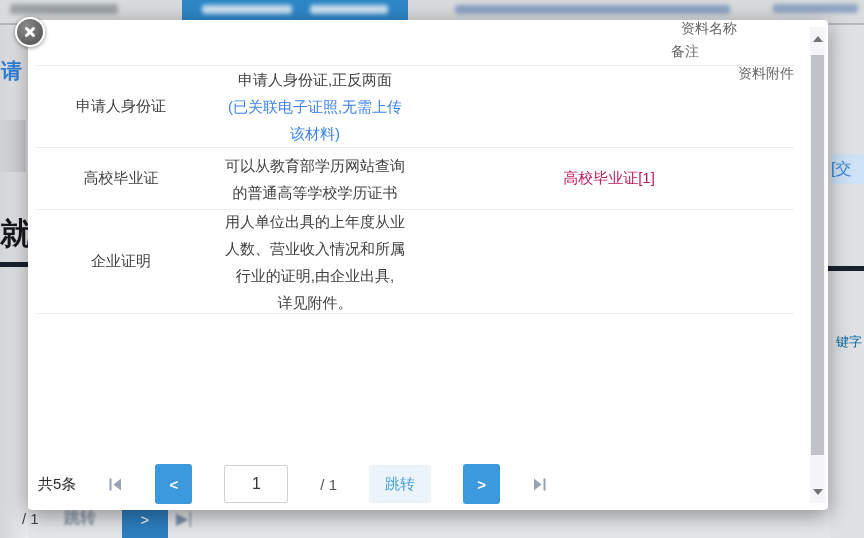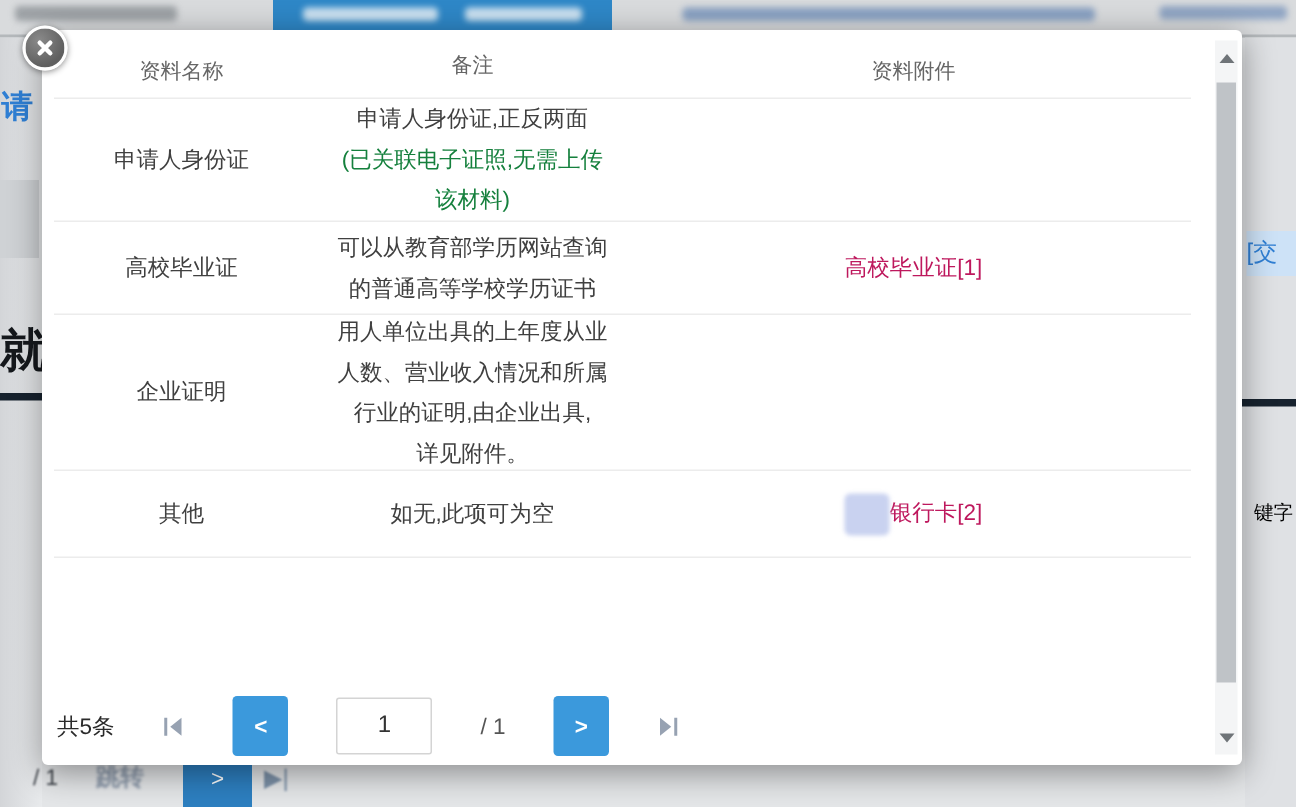--- a/index.html
+++ b/index.html
@@ -16,43 +16,43 @@
   .bg-left-strip{position:absolute;left:0;top:25px;width:28px;height:513px;background:linear-gradient(90deg,#d3d5d8,#e9ebed);}
   .bg-right-strip{position:absolute;left:830px;top:25px;width:34px;height:513px;background:#dfe1e4;}
   .bg-text{position:absolute;white-space:nowrap;filter:blur(0.4px);}
   .bg-qing{left:1px;top:57px;color:#2f7fd4;font-size:21px;font-weight:bold;}
   .bg-graybox{position:absolute;left:0;top:120px;width:26px;height:52px;background:#cfd2d5;}
   .bg-jiu{left:0;top:213px;color:#15181c;font-size:31px;font-weight:bold;}
   .bg-darkline-l{position:absolute;left:0;top:262px;width:28px;height:5px;background:#17222e;}
   .bg-darkline-r{position:absolute;left:828px;top:266px;width:36px;height:5px;background:#17222e;}
   .bg-jiaobox{position:absolute;left:831px;top:154px;width:33px;height:30px;background:#cde2f7;
     color:#2f7fd4;font-size:16px;line-height:30px;overflow:hidden;filter:blur(0.3px);}
-  .bg-jianzi{left:836px;top:333px;color:#000000;font-size:13px;}
+  .bg-jianzi{left:836px;top:333px;color:#0369a1;font-size:13px;}
   .bg-slash1{left:22px;top:510px;color:#41464d;font-size:15px;filter:blur(0.6px);}
   .bg-jump{left:64px;top:508px;color:#8d9aab;font-size:16px;font-weight:bold;filter:blur(1px);}
   .bg-nextbtn{position:absolute;left:122px;top:501px;width:46px;height:37px;background:#2d7fc0;
     color:#fff;font-size:15px;text-align:center;line-height:37px;filter:blur(0.5px);}
   .bg-lasticon{left:176px;top:509px;color:#7c91a8;font-size:16px;filter:blur(0.8px);}
 
   
   .modal{position:absolute;left:28px;top:20px;width:800px;height:490px;background:#fff;
     border-radius:4px;box-shadow:0 5px 22px rgba(0,0,0,.4);z-index:5;}
   .close-btn{position:absolute;left:15px;top:17px;width:30px;height:30px;border-radius:50%;z-index:7;
     background:radial-gradient(circle at 35% 30%,#8a8a8a,#5f5f5f 70%);
     border:2px solid #fff;box-shadow:0 1px 4px rgba(0,0,0,.45);box-sizing:border-box;
     display:flex;align-items:center;justify-content:center;cursor:pointer;padding:0;}
   .modal-body{position:absolute;left:8px;top:0;width:758px;}
   .thead{display:flex;height:46px;align-items:flex-end;padding-bottom:8px;box-sizing:border-box;
-    border-bottom:1px solid #ececec;color:#666;font-size:14px;}
+    border-bottom:1px solid #ececec;color:#666;font-size:14px;flex-direction:column;}
   .trow{display:flex;align-items:center;border-bottom:1px solid #ececec;font-size:15px;color:#404040;}
   .c-name{width:170px;text-align:center;flex:none;}
   .c-note{width:218px;text-align:center;flex:none;line-height:27px;}
   .c-att{flex:1;text-align:center;}
   .r1{height:81px}.r2{height:61px}.r3{height:55px}.r4{height:103px}.r5{height:57px}
-  .red{color:#15803d;}
+  .red{color:#3b82f6;}
   .att-link{color:#be185d;text-decoration:none;font-size:15px;cursor:pointer;}
   .redacted{display:inline-block;width:30px;height:28px;background:#c9d2f0;border-radius:4px;
     vertical-align:middle;margin-right:-4px;filter:blur(1.5px);}
   
   .pager{position:absolute;left:10px;top:443px;height:42px;display:flex;align-items:center;gap:32px;
     font-size:15px;color:#333;}
   .pg-total{font-size:15px;color:#2b2b2b;}
   .pg-icon{background:none;border:none;padding:0;cursor:pointer;display:flex;align-items:center;}
   .pg-btn{width:37px;height:40px;background:#3b99dc;color:#fff;border:none;border-radius:3px;
     font-size:15px;font-weight:bold;cursor:pointer;}
@@ -134,43 +134,34 @@
         <div class="c-name">企业证明</div>
         <div class="c-note">
           <div>用人单位出具的上年度从业</div>
           <div>人数、营业收入情况和所属</div>
           <div>行业的证明,由企业出具,</div>
           <div>详见附件。</div>
         </div>
         <div class="c-att"></div>
       </div>
 
-      <div class="trow r5">
-        <div class="c-name">其他</div>
-        <div class="c-note">
-          <div>如无,此项可为空</div>
-        </div>
-        <div class="c-att">
-          <span class="redacted"></span>
-          <a class="att-link">银行卡[2]</a>
-        </div>
-      </div>
     </div>
 
     <div class="pager">
       <span class="pg-total">共5条</span>
       <button class="pg-icon">
         <svg width="15" height="15" viewBox="0 0 15 15">
             <rect x="1.5" y="1.5" width="2" height="12" fill="#97a2b2"></rect>
             <path d="M13 1.5 L5.5 7.5 L13 13.5 Z" fill="#97a2b2"></path>
           </svg>
       </button>
       <button class="pg-btn">&lt;</button>
       <input class="pg-input" value="1" style="">
       <span class="pg-frac">/ 1</span>
+      <button class="pg-jump">跳转</button>
       <button class="pg-btn">&gt;</button>
       <button class="pg-icon">
         <svg width="15" height="15" viewBox="0 0 15 15">
             <path d="M2 1.5 L9.5 7.5 L2 13.5 Z" fill="#97a2b2"></path>
             <rect x="11.5" y="1.5" width="2" height="12" fill="#97a2b2"></rect>
           </svg>
       </button>
     </div>
 
     <div class="scrollbar">

